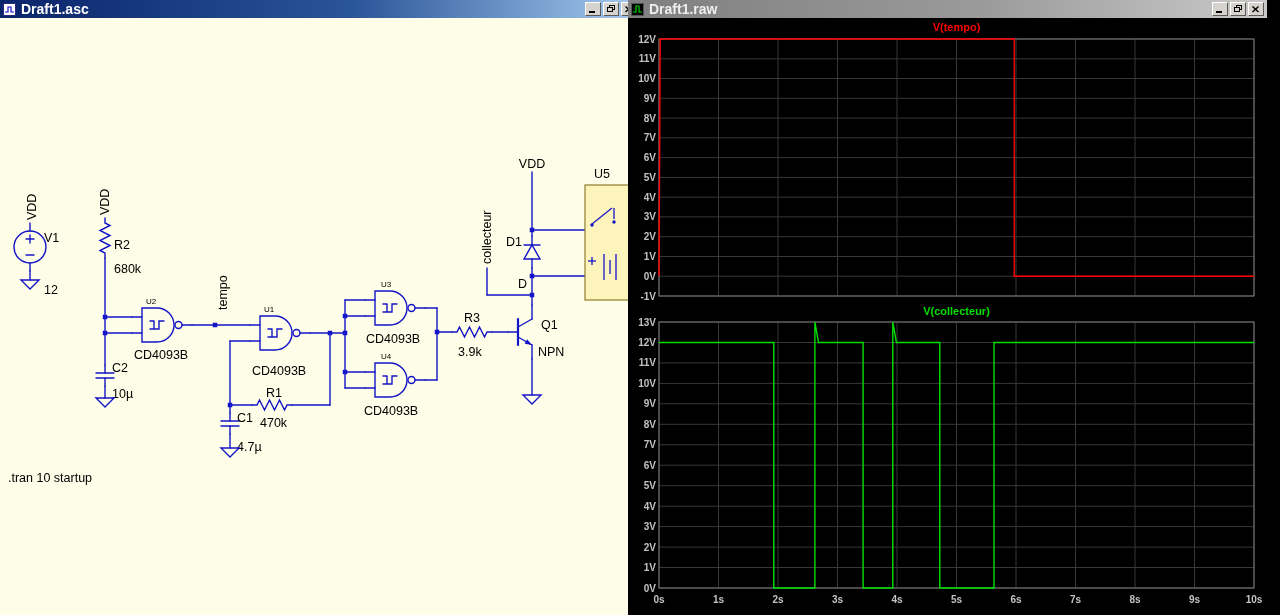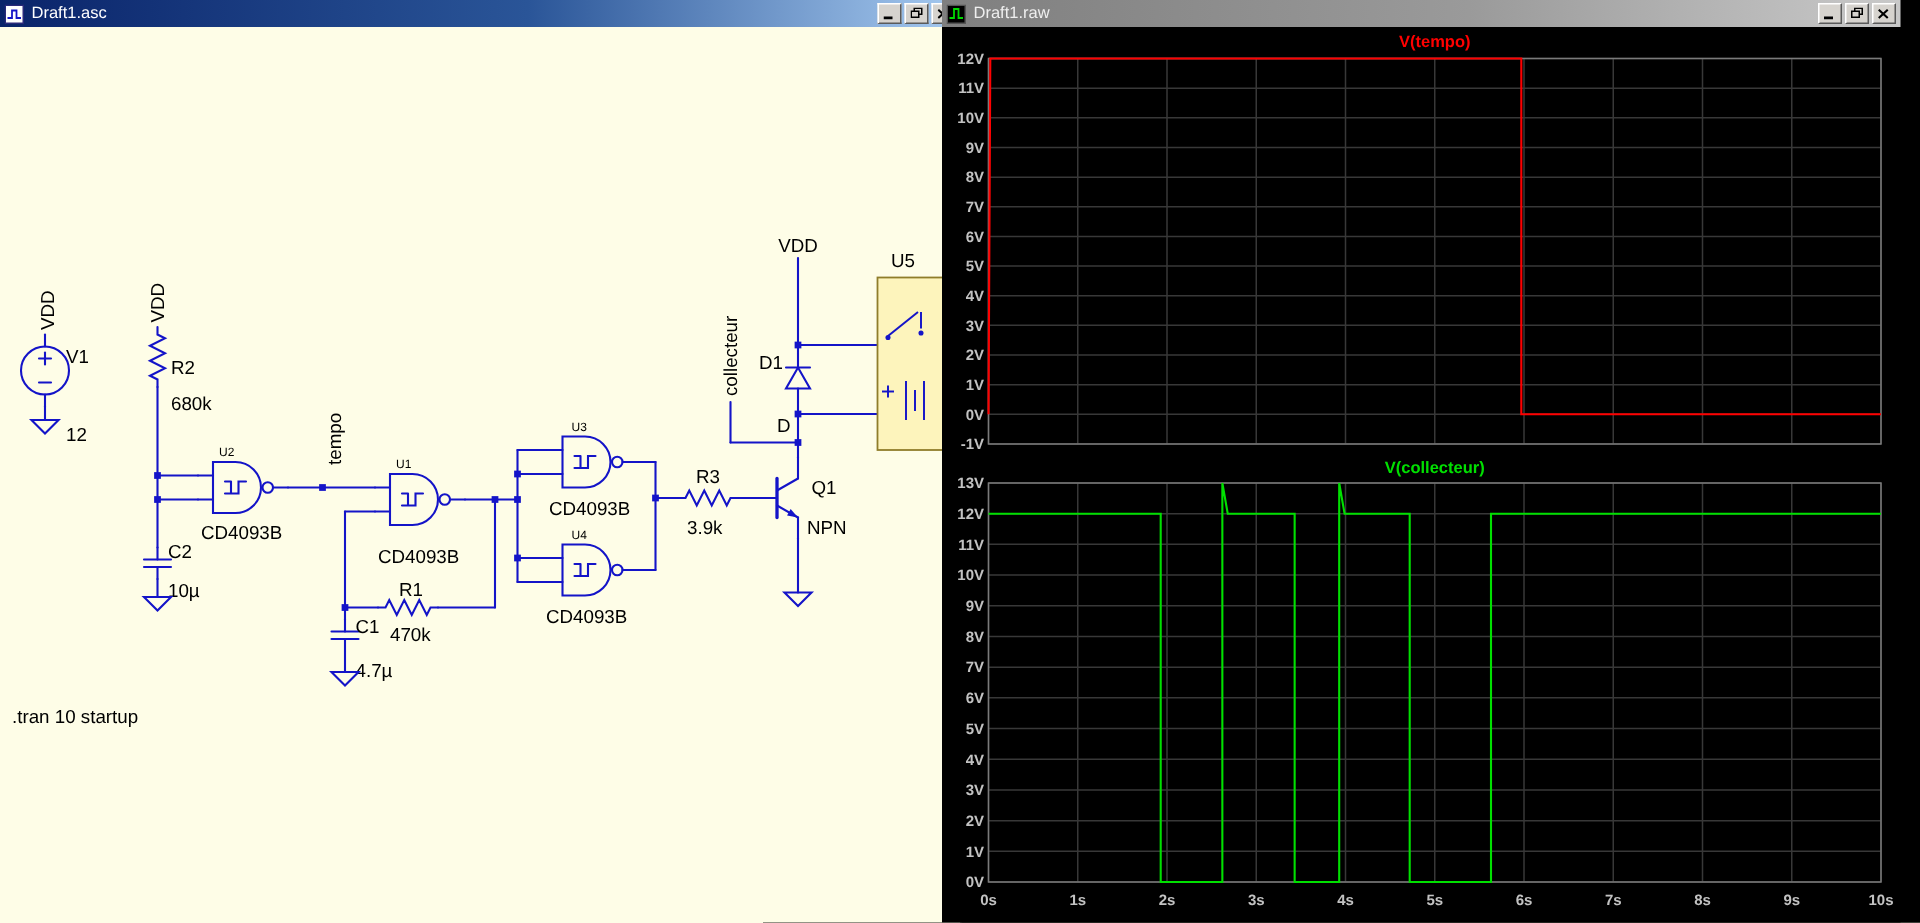--- a/index.html
+++ b/index.html
@@ -5,21 +5,21 @@
   *{margin:0;padding:0;box-sizing:border-box}
   html,body{width:1280px;height:615px;overflow:hidden;background:#000;
     font-family:"Liberation Sans",sans-serif}
   #desktop{position:relative;width:1280px;height:615px}
   .win{position:absolute;top:0;height:615px}
   #win-left{left:0;width:641px;background:#fefde7;border-right:1px solid #141414}
   #win-right{left:628px;width:639px;background:#000}
   .titlebar{height:18px;display:flex;align-items:center;padding:0 2px;gap:3px}
   .titlebar.active{background:linear-gradient(90deg,#0a246a 0%,#2a5598 55%,#a6caf0 100%)}
   .titlebar.inactive{background:linear-gradient(90deg,#7f7f7f 0%,#9a9a9a 55%,#c9c9c9 100%)}
-  .title-text{flex:1;font-size:11px;font-weight:normal;color:#fff;padding-left:2px;
+  .title-text{flex:1;font-size:14px;font-weight:bold;color:#fff;padding-left:2px;
     white-space:nowrap;overflow:hidden}
   .inactive .title-text{color:#efefef}
   .title-icon{width:14px;height:14px;display:flex;align-items:center;justify-content:center}
   .winbtns{display:flex;gap:2px;padding-right:1px}
   .winbtn{width:16px;height:14px;background:#d6d3ce;border:1px solid;
     border-color:#ffffff #5a5a5a #5a5a5a #ffffff;display:flex;align-items:center;
     justify-content:center;cursor:default}
   .winbtn svg{display:block}
   .schematic{position:relative;width:640px;height:597px;background:#fefde7}
   .schematic-svg{display:block}

